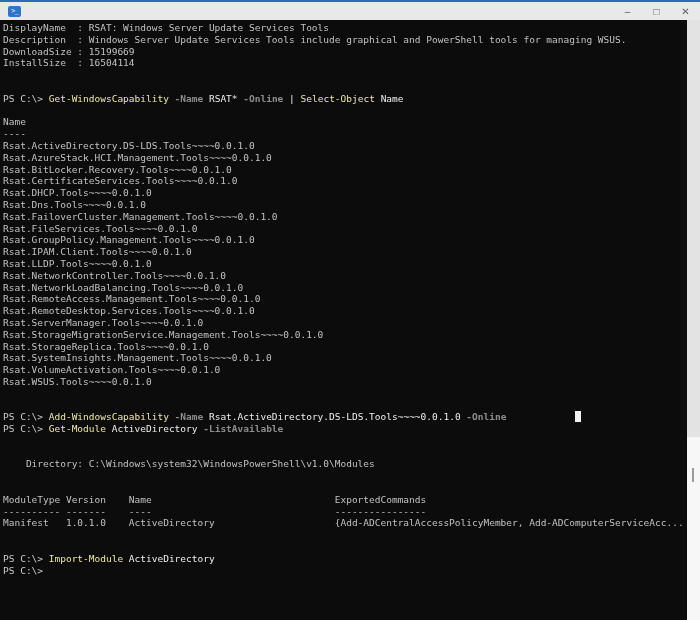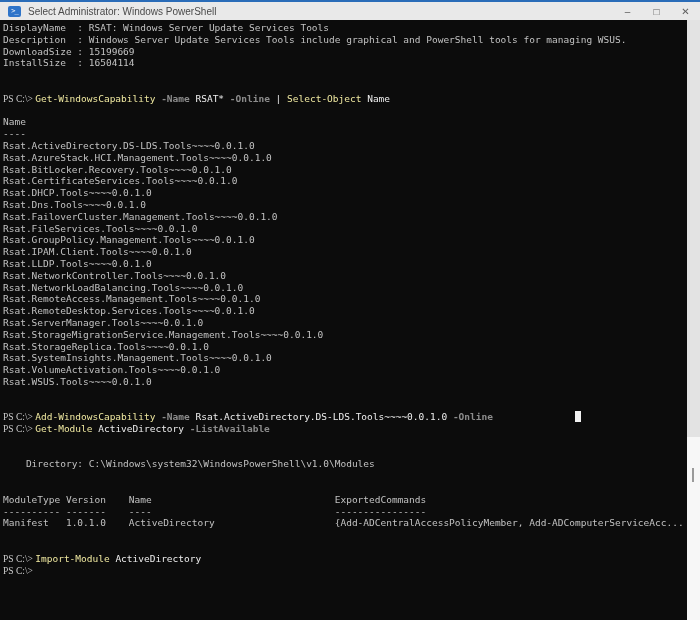--- a/index.html
+++ b/index.html
@@ -14,39 +14,38 @@
   .title-text{margin-left:7px;font-size:10px;color:#4a4a4a;white-space:nowrap;}
   .win-controls{margin-left:auto;display:flex;height:100%;}
   .win-btn{width:29px;height:100%;display:flex;align-items:center;justify-content:center;
            color:#5f5f5f;font-size:10px;cursor:default;}
   .terminal{position:absolute;top:20px;left:0;width:687px;height:600px;background:#0c0c0c;
             padding:2px 0 4px 3px;box-sizing:border-box;overflow:hidden;}
   .term-inner{position:relative;font-family:"DejaVu Sans Mono",monospace;font-size:9.5px;
               line-height:11.8px;white-space:pre;color:#c6c6c6;}
   .trow{height:11.8px;}
   .c-out{color:#c2c2c2;}
-  .c-prompt{color:#cccccc;font-family:Liberation Serif, serif;}
+  .c-prompt{color:#cccccc;}
   .c-cmd{color:#efe8a0;}
   .c-param{color:#8d8d8d;font-weight:bold;}
   .c-arg{color:#eeeeee;}
   .c-pipe{color:#e8e8e8;}
   .cursor{position:absolute;width:6px;height:11px;background:#f2f2f2;}
   .scrollbar{position:absolute;top:20px;right:0;width:13px;height:600px;background:#f7f7f7;}
   .scroll-thumb{position:absolute;top:0;left:0;width:13px;height:417px;background:#e3e3e3;}
   .scroll-grip{position:absolute;top:448px;left:5px;width:2px;height:14px;background:#9a9a9a;}
 </style>
 </head>
 <body>
 
 <div class="window">
   <div class="accent-line"></div>
 
   <div class="titlebar">
     <div class="ps-icon">&gt;_</div>
-    <div class="title-text">Select Administrator: Windows PowerShell</div>
     <div class="win-controls">
       <div class="win-btn">–</div>
       <div class="win-btn">□</div>
       <div class="win-btn">✕</div>
     </div>
   </div>
 
   <div class="terminal">
     <div class="term-inner"><div class="trow"><span class="c-out">DisplayName  : RSAT: Windows Server Update Services Tools</span></div><div class="trow"><span class="c-out">Description  : Windows Server Update Services Tools include graphical and PowerShell tools for managing WSUS.</span></div><div class="trow"><span class="c-out">DownloadSize : 15199669</span></div><div class="trow"><span class="c-out">InstallSize  : 16504114</span></div><div class="trow">&nbsp;</div><div class="trow">&nbsp;</div><div class="trow"><span class="c-prompt">PS C:\&gt; </span><span class="c-cmd">Get-WindowsCapability</span><span class="c-out"> </span><span class="c-param">-Name</span><span class="c-out"> </span><span class="c-arg">RSAT*</span><span class="c-out"> </span><span class="c-param">-Online</span><span class="c-out"> </span><span class="c-pipe">|</span><span class="c-out"> </span><span class="c-cmd">Select-Object</span><span class="c-out"> </span><span class="c-arg">Name</span></div><div class="trow">&nbsp;</div><div class="trow"><span class="c-out">Name</span></div><div class="trow"><span class="c-out">----</span></div><div class="trow"><span class="c-out">Rsat.ActiveDirectory.DS-LDS.Tools~~~~0.0.1.0</span></div><div class="trow"><span class="c-out">Rsat.AzureStack.HCI.Management.Tools~~~~0.0.1.0</span></div><div class="trow"><span class="c-out">Rsat.BitLocker.Recovery.Tools~~~~0.0.1.0</span></div><div class="trow"><span class="c-out">Rsat.CertificateServices.Tools~~~~0.0.1.0</span></div><div class="trow"><span class="c-out">Rsat.DHCP.Tools~~~~0.0.1.0</span></div><div class="trow"><span class="c-out">Rsat.Dns.Tools~~~~0.0.1.0</span></div><div class="trow"><span class="c-out">Rsat.FailoverCluster.Management.Tools~~~~0.0.1.0</span></div><div class="trow"><span class="c-out">Rsat.FileServices.Tools~~~~0.0.1.0</span></div><div class="trow"><span class="c-out">Rsat.GroupPolicy.Management.Tools~~~~0.0.1.0</span></div><div class="trow"><span class="c-out">Rsat.IPAM.Client.Tools~~~~0.0.1.0</span></div><div class="trow"><span class="c-out">Rsat.LLDP.Tools~~~~0.0.1.0</span></div><div class="trow"><span class="c-out">Rsat.NetworkController.Tools~~~~0.0.1.0</span></div><div class="trow"><span class="c-out">Rsat.NetworkLoadBalancing.Tools~~~~0.0.1.0</span></div><div class="trow"><span class="c-out">Rsat.RemoteAccess.Management.Tools~~~~0.0.1.0</span></div><div class="trow"><span class="c-out">Rsat.RemoteDesktop.Services.Tools~~~~0.0.1.0</span></div><div class="trow"><span class="c-out">Rsat.ServerManager.Tools~~~~0.0.1.0</span></div><div class="trow"><span class="c-out">Rsat.StorageMigrationService.Management.Tools~~~~0.0.1.0</span></div><div class="trow"><span class="c-out">Rsat.StorageReplica.Tools~~~~0.0.1.0</span></div><div class="trow"><span class="c-out">Rsat.SystemInsights.Management.Tools~~~~0.0.1.0</span></div><div class="trow"><span class="c-out">Rsat.VolumeActivation.Tools~~~~0.0.1.0</span></div><div class="trow"><span class="c-out">Rsat.WSUS.Tools~~~~0.0.1.0</span></div><div class="trow">&nbsp;</div><div class="trow">&nbsp;</div><div class="trow"><span class="c-prompt">PS C:\&gt; </span><span class="c-cmd">Add-WindowsCapability</span><span class="c-out"> </span><span class="c-param">-Name</span><span class="c-out"> </span><span class="c-arg">Rsat.ActiveDirectory.DS-LDS.Tools~~~~0.0.1.0</span><span class="c-out"> </span><span class="c-param">-Online</span></div><div class="trow"><span class="c-prompt">PS C:\&gt; </span><span class="c-cmd">Get-Module</span><span class="c-out"> </span><span class="c-arg">ActiveDirectory</span><span class="c-out"> </span><span class="c-param">-ListAvailable</span></div><div class="trow">&nbsp;</div><div class="trow">&nbsp;</div><div class="trow"><span class="c-out">    Directory: C:\Windows\system32\WindowsPowerShell\v1.0\Modules</span></div><div class="trow">&nbsp;</div><div class="trow">&nbsp;</div><div class="trow"><span class="c-out">ModuleType Version    Name                                ExportedCommands</span></div><div class="trow"><span class="c-out">---------- -------    ----                                ----------------</span></div><div class="trow"><span class="c-out">Manifest   1.0.1.0    ActiveDirectory                     {Add-ADCentralAccessPolicyMember, Add-ADComputerServiceAcc...</span></div><div class="trow">&nbsp;</div><div class="trow">&nbsp;</div><div class="trow"><span class="c-prompt">PS C:\&gt; </span><span class="c-cmd">Import-Module</span><span class="c-out"> </span><span class="c-arg">ActiveDirectory</span></div><div class="trow"><span class="c-prompt">PS C:\&gt;</span></div></div>
     <div class="cursor" style="top: 391.4px; left: 575px;"></div>

